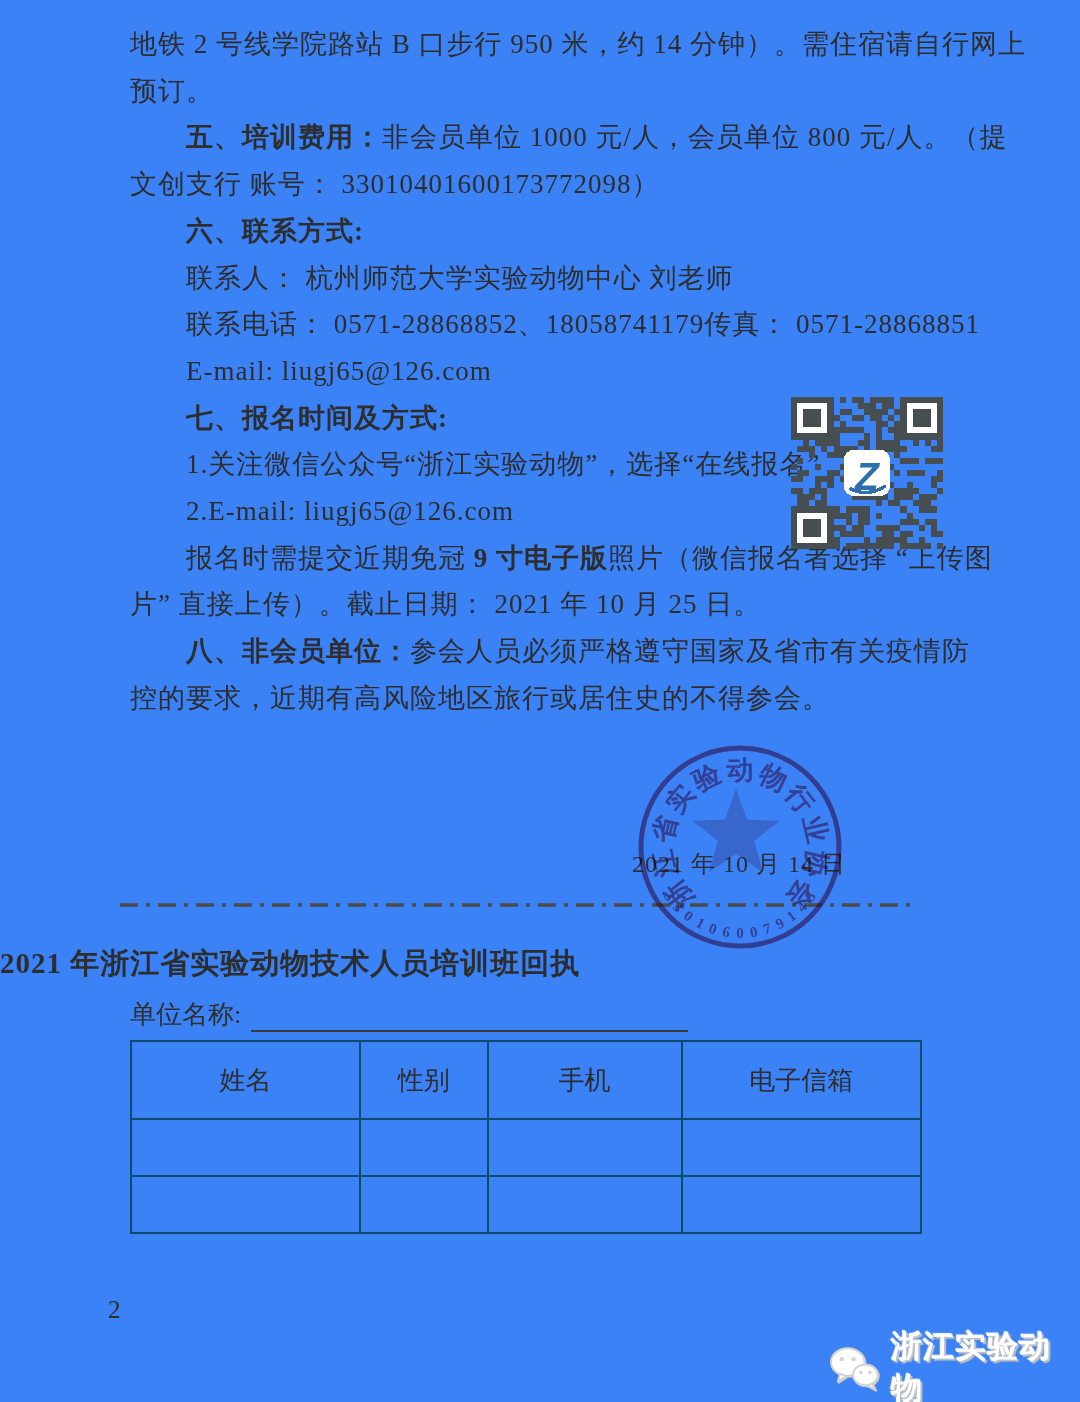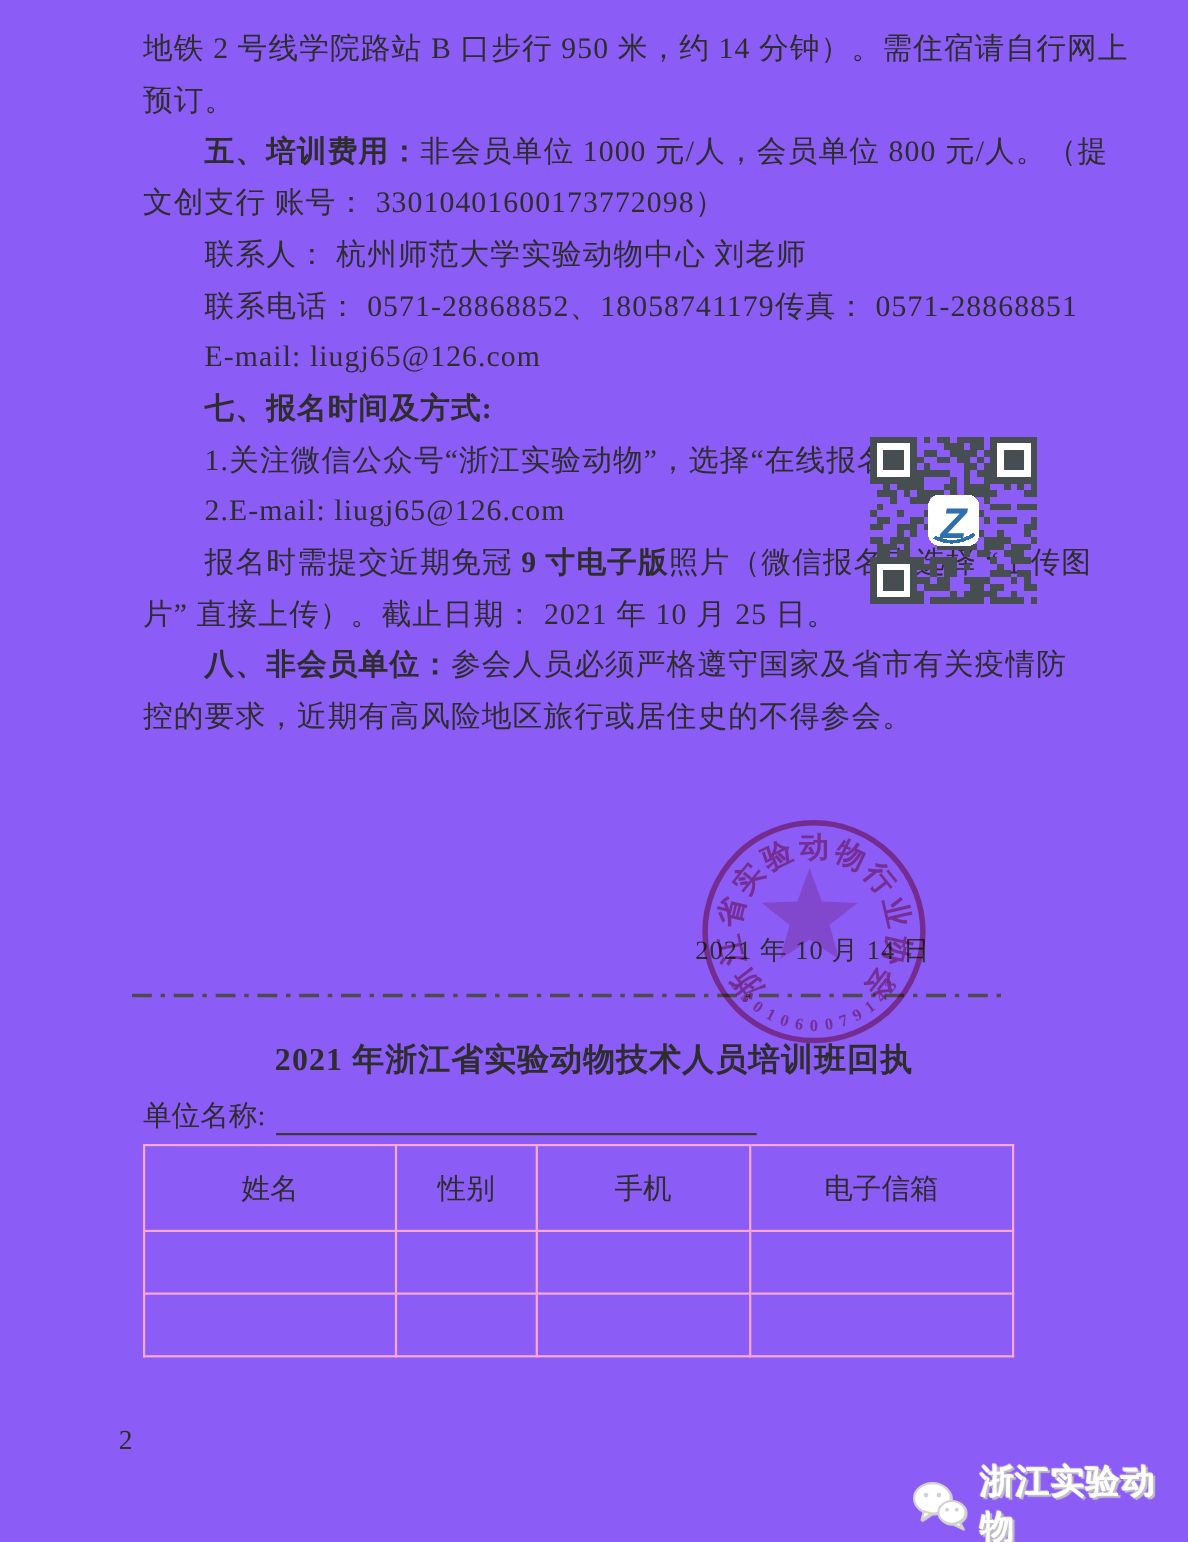--- a/index.html
+++ b/index.html
@@ -1,43 +1,43 @@
 <!DOCTYPE html>
 <html><head>
 <meta charset="utf-8">
 <style>
   html,body{margin:0;padding:0;background:#ffffff;}
   .page{
     position:relative;width:1080px;height:1402px;margin:0 auto;
-    background:#8b5cf6;overflow:hidden;
+    background:#3b82f6;overflow:hidden;
     font-family:"Liberation Serif","DejaVu Serif",serif;
     color:#2d2d2d;
   }
   
   .doc-lines{position:absolute;left:130px;top:21px;width:806px;
     font-size:27px;line-height:46.7px;letter-spacing:1px;}
   .doc-line{white-space:nowrap;}
   .doc-line .seg-bold{font-weight:700;}
   .ind1{padding-left:56px;}
   
   .qr-box{position:absolute;left:791px;top:397px;width:152px;height:152px;}
   
   .doc-date{position:absolute;left:632px;top:848px;font-size:24px;letter-spacing:1px;}
   .tear-line{position:absolute;left:118px;top:897px;width:795px;height:16px;}
   .stamp-box{position:absolute;left:628px;top:735px;width:224px;height:224px;
     mix-blend-mode:multiply;opacity:.88;}
   
-  .reply-title{position:absolute;left:0;top:944px;width:1080px;text-align:center;
+  .reply-title{position:absolute;left:0;top:944px;width:1080px;text-align:left;
     font-size:29px;font-weight:700;letter-spacing:1px;}
   .org-row{position:absolute;left:130px;top:997px;font-size:26px;}
   .org-blank{display:inline-block;width:437px;border-bottom:2px solid #3a3a3a;
     height:26px;vertical-align:bottom;margin-left:10px;}
   table.reply-table{position:absolute;left:130px;top:1040px;width:792px;
     border-collapse:collapse;table-layout:fixed;}
-  .reply-table td{border:2px solid #f9a8d4;font-size:26px;text-align:center;
+  .reply-table td{border:2px solid #0c4a6e;font-size:26px;text-align:center;
     font-family:"Liberation Serif","DejaVu Serif",serif;color:#2d2d2d;padding:12px;}
   tr.hdr-row{height:78px;}
   tr.body-row{height:57px;}
   
   .page-num{position:absolute;left:108px;top:1296px;font-size:25px;}
   .watermark{position:absolute;left:828px;top:1326px;display:flex;align-items:center;gap:10px;}
   .wm-text{font-size:31px;font-weight:700;color:#ffffff;
     text-shadow:2px 2px 1px #c2c2c2,-1px -1px 1px #fbfbfb;letter-spacing:1px;
     font-family:"Liberation Sans","DejaVu Sans",sans-serif;}
   .wm-icon{filter:drop-shadow(1px 1px 0 #cccccc);}
@@ -45,20 +45,21 @@
 </head>
 <body>
 
 <div class="page">
 
   <div class="doc-lines" id="doc-lines">
       <div class="doc-line"><span>地铁 2 号线学院路站 B 口步行 950 米，约 14 分钟）。需住宿请自行网上</span></div>
       <div class="doc-line"><span>预订。</span></div>
       <div class="doc-line ind1"><span class="seg-bold">五、培训费用：</span><span>非会员单位 1000 元/人，会员单位 800 元/人。（提</span></div>
       <div class="doc-line"><span>文创支行 账号： 33010401600173772098）</span></div>
+      <div class="doc-line ind1"><span class="seg-bold">六、联系方式:</span></div>
       <div class="doc-line ind1"><span>联系人： 杭州师范大学实验动物中心 刘老师</span></div>
       <div class="doc-line ind1"><span>联系电话： 0571-28868852、18058741179</span><span style="">传真： 0571-28868851</span></div>
       <div class="doc-line ind1"><span>E-mail: liugj65@126.com</span></div>
       <div class="doc-line ind1"><span class="seg-bold">七、报名时间及方式:</span></div>
       <div class="doc-line ind1"><span>1.关注微信公众号“浙江实验动物”，选择“在线报名”</span></div>
       <div class="doc-line ind1"><span>2.E-mail: liugj65@126.com</span></div>
       <div class="doc-line ind1"><span>报名时需提交近期免冠 </span><span class="seg-bold">9 寸电子版</span><span>照片（微信报名者选择 “上传图</span></div>
       <div class="doc-line"><span>片” 直接上传）。截止日期： 2021 年 10 月 25 日。</span></div>
       <div class="doc-line ind1"><span class="seg-bold">八、非会员单位：</span><span>参会人员必须严格遵守国家及省市有关疫情防</span></div>
       <div class="doc-line"><span>控的要求，近期有高风险地区旅行或居住史的不得参会。</span></div>

